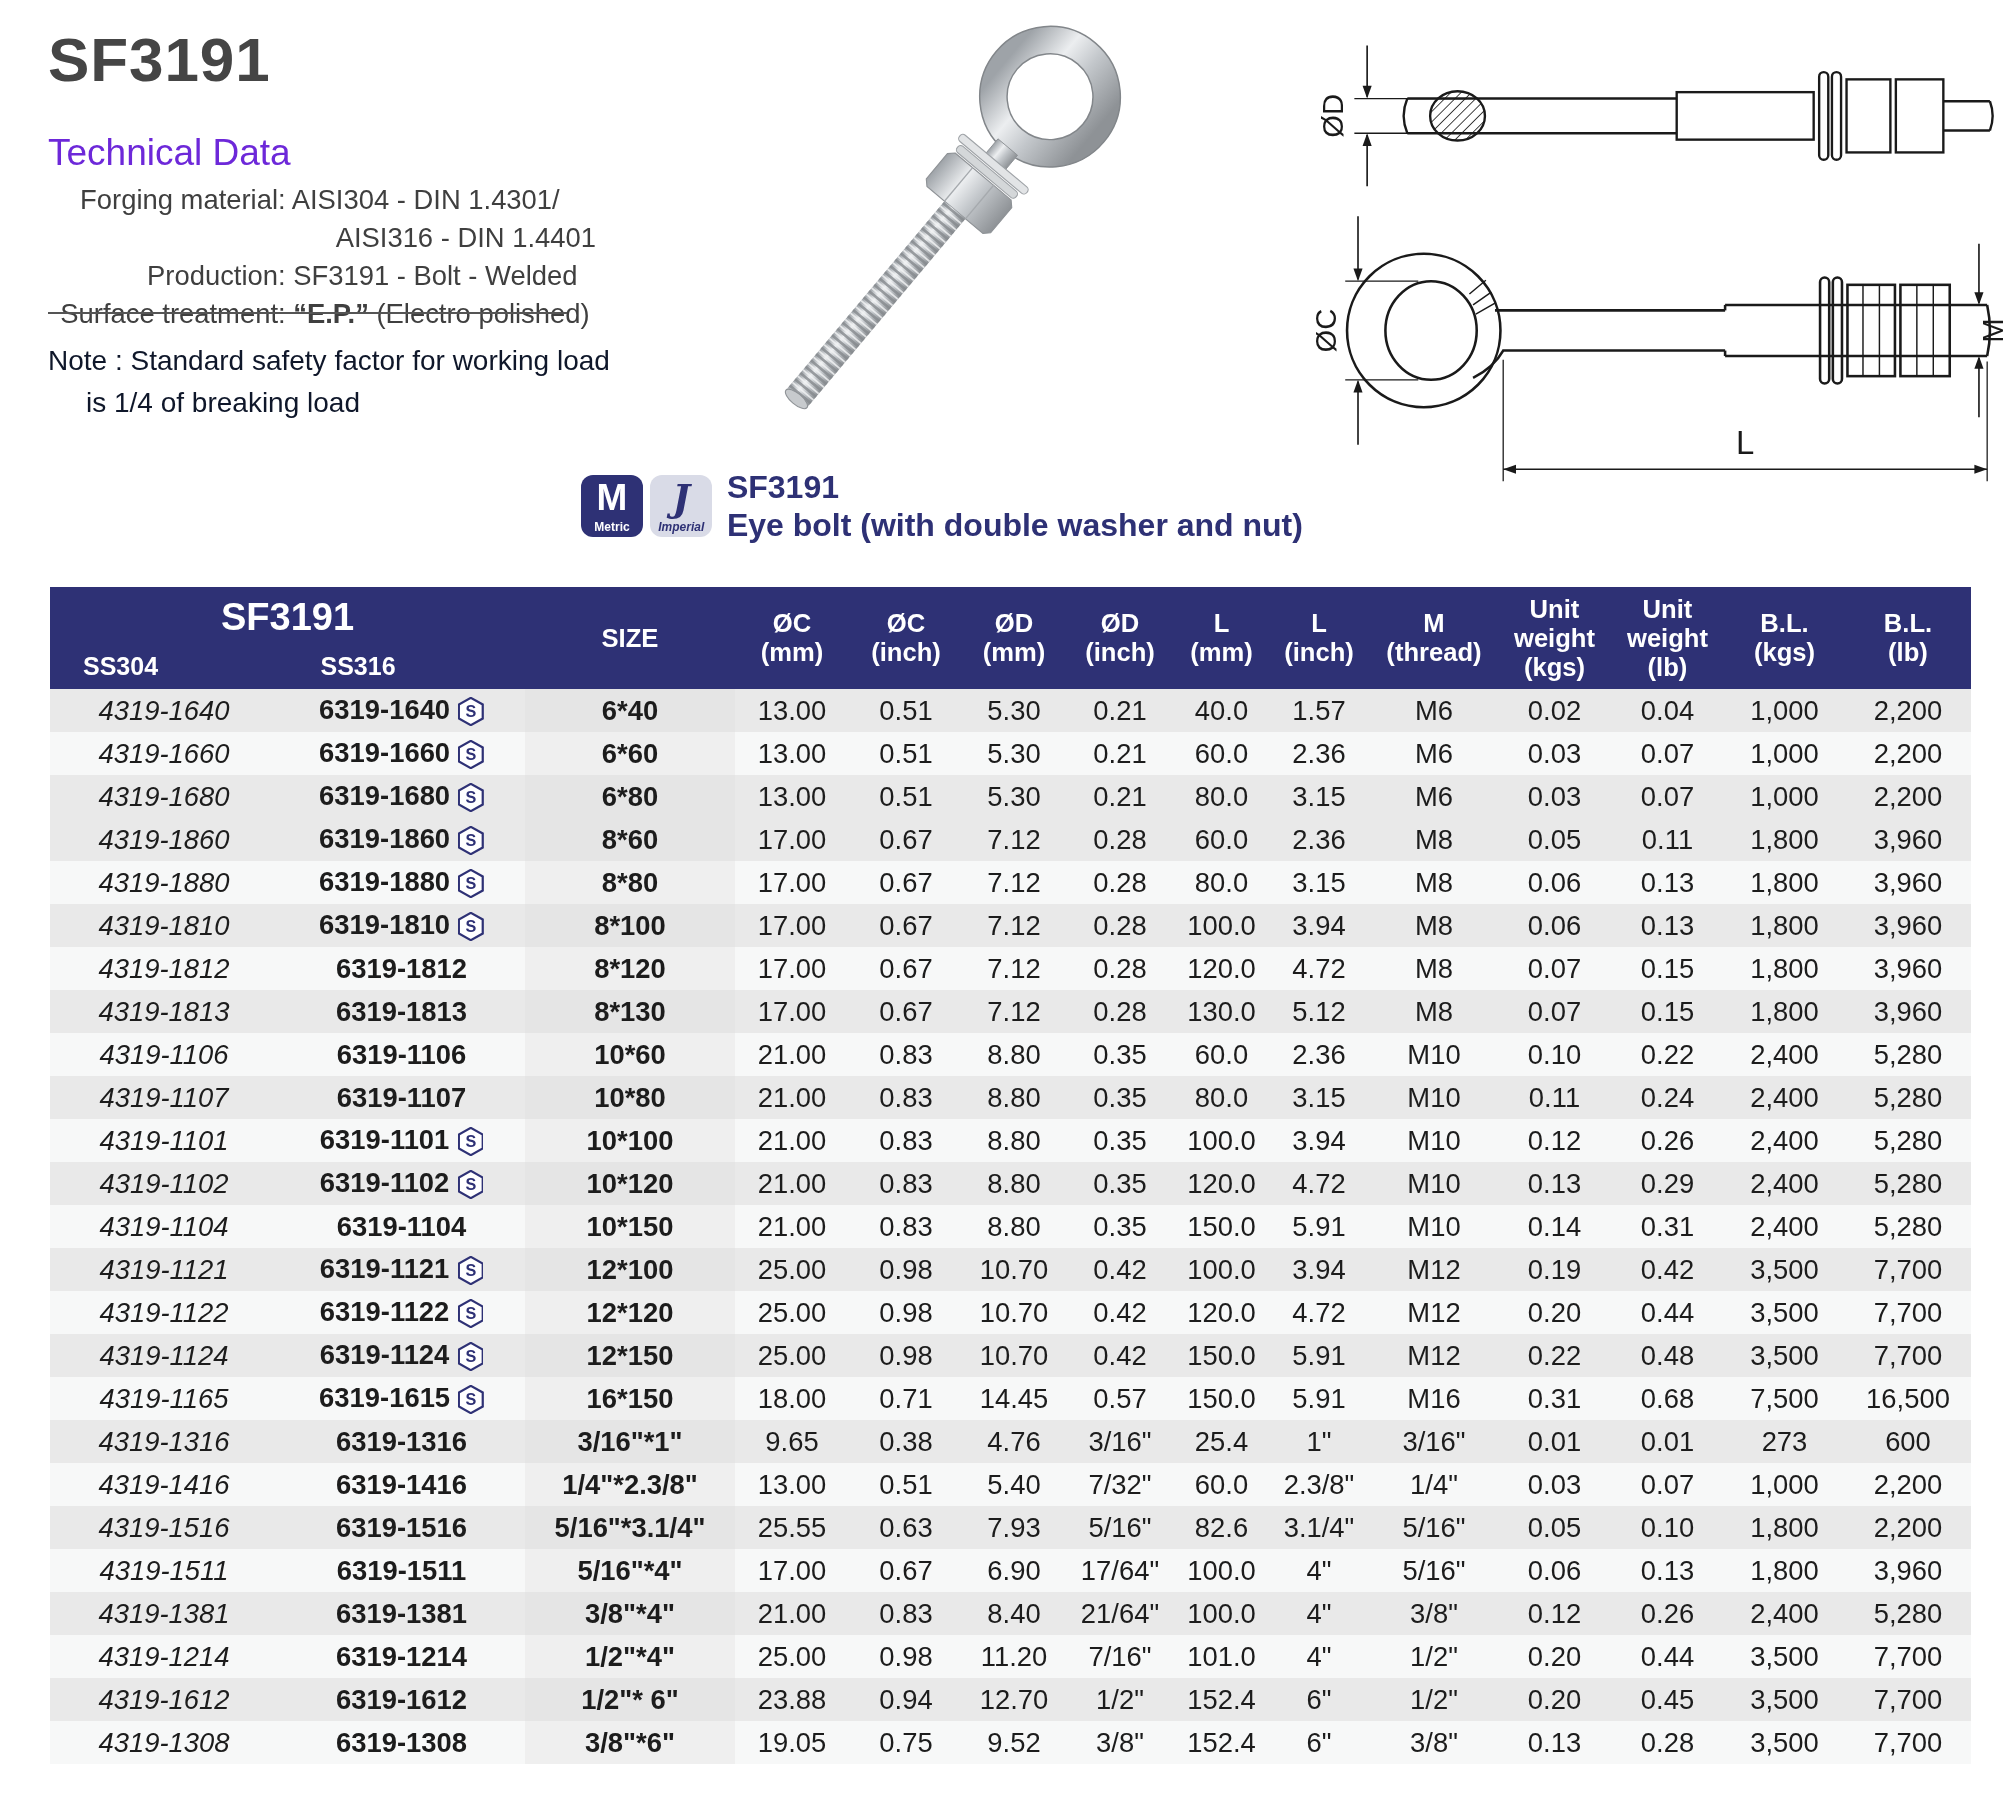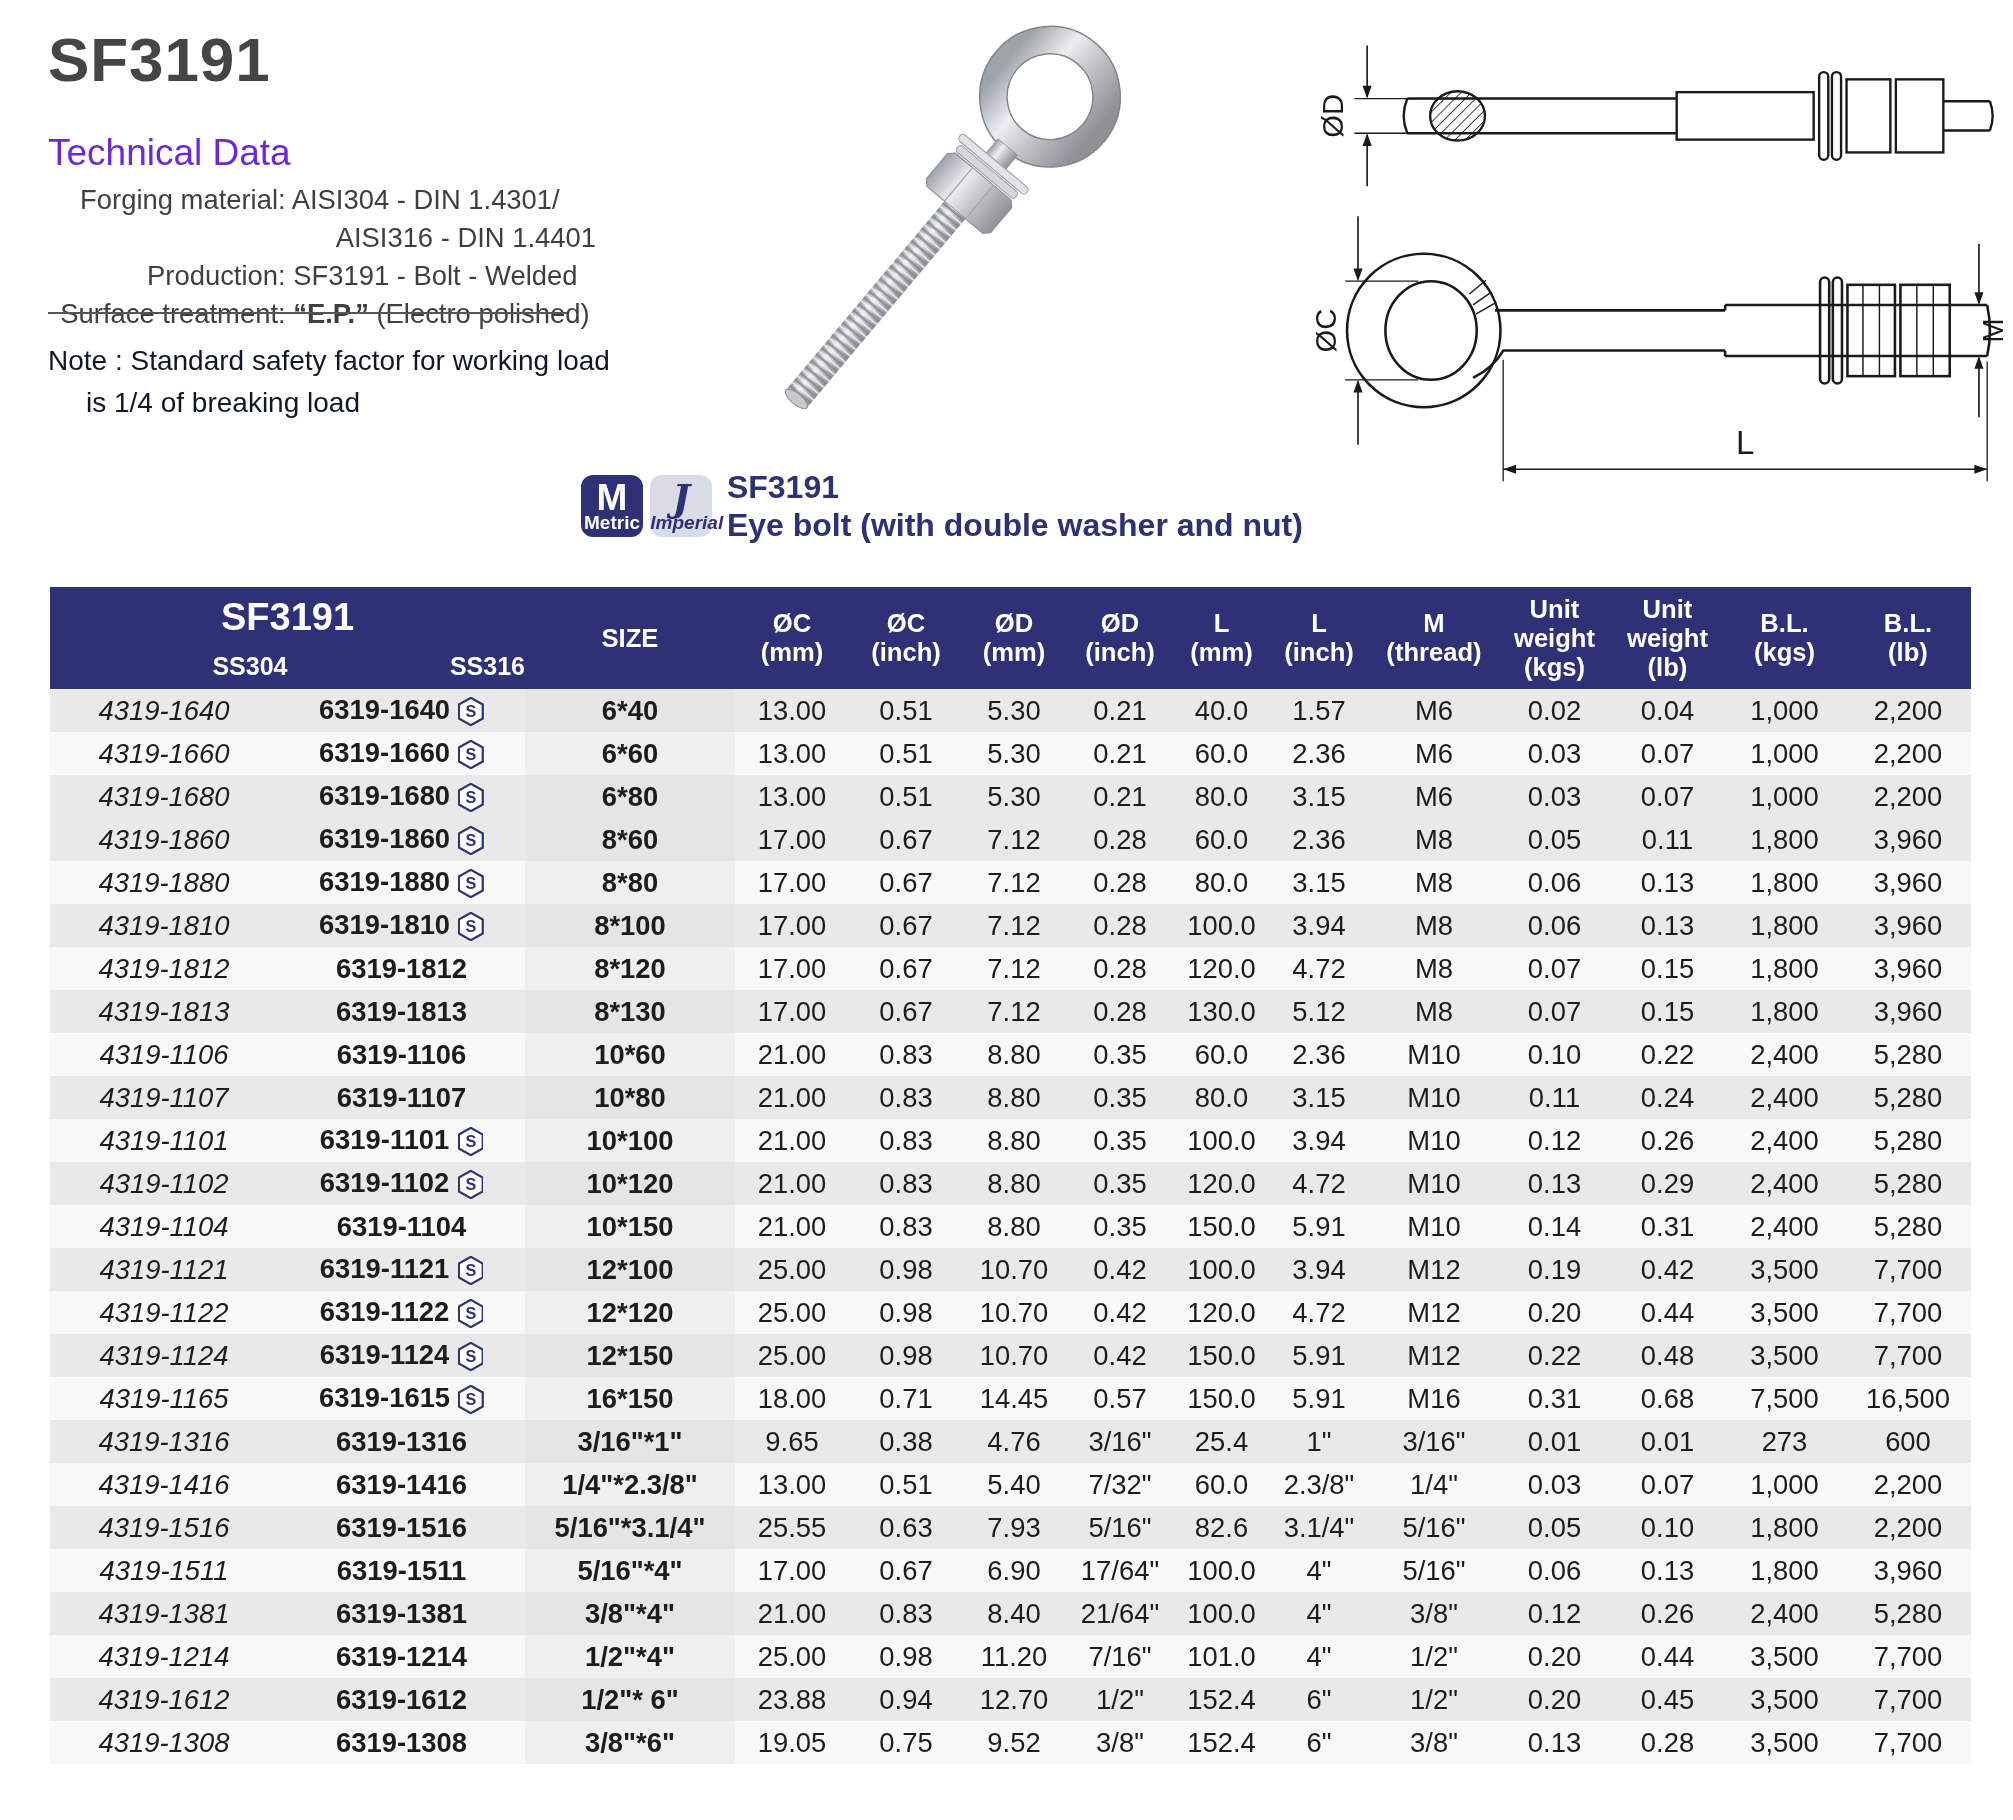--- a/index.html
+++ b/index.html
@@ -21,32 +21,32 @@
   .note{position:absolute;left:48px;top:340px;font-size:28px;line-height:42px;color:#0f172a;}
   .note-l2{margin-left:38px;}
   
   .caption{position:absolute;left:581px;top:468px;display:flex;align-items:center;}
   .badge{width:62px;height:62px;border-radius:12px;position:relative;flex:none;}
   .badge-m{background:#2e3175;margin-right:7.3px;}
   .badge-j{background:#d9dbe7;margin-right:14.6px;}
   .badge .letter{display:block;text-align:center;font-size:37px;font-weight:800;line-height:44px;margin-top:0.9px;}
   .badge-m .letter{color:#ffffff;}
   .badge-j .letter{color:#2e3175;font-family:"DejaVu Serif","Liberation Serif",serif;font-style:italic;}
-  .badge .small{position:absolute;bottom:2.7px;left:0;width:100%;text-align:center;font-size:19px;font-weight:bold;}
+  .badge .small{position:absolute;bottom:2.7px;left:0;width:100%;text-align:center;font-size:12px;font-weight:bold;}
   .badge-m .small{color:#ffffff;}
   .badge-j .small{color:#2e3175;font-style:italic;}
   .caption-text{color:#2e3175;font-weight:bold;font-size:32px;line-height:38px;}
   
   .tbl-wrap{position:absolute;left:50px;top:587px;width:1913px;}
   table{border-collapse:collapse;table-layout:fixed;width:1913px;}
   thead th{background:#2e3175;color:#ffffff;height:102px;vertical-align:middle;font-weight:bold;padding:0;}
   th.group{vertical-align:top;}
   .grp-title{font-size:38px;padding-top:9.1px;text-align:center;}
   .grp-sub{display:flex;margin-top:12.8px;font-size:25px;}
-  .grp-sub span{width:50%;text-align:right;}
+  .grp-sub span{width:50%;text-align:left;padding-left:33px;}
   th .hline{font-size:25.6px;line-height:29px;text-align:center;}
   tbody td{height:43px;text-align:center;font-size:27.4px;color:#1c1c1c;vertical-align:middle;padding:0;}
   tr.g td{background:#e9e9e9;}
   tr.w td{background:#f7f8f8;}
   tr.g td.size{background:#e5e5e5;}
   tr.w td.size{background:#efefef;}
   td.ss304{font-style:italic;}
   td.ss316{font-weight:bold;}
   td.size{font-weight:bold;}
   td.ss316 .sbadge{vertical-align:middle;margin-left:8.2px;position:relative;top:-0.9px;}

